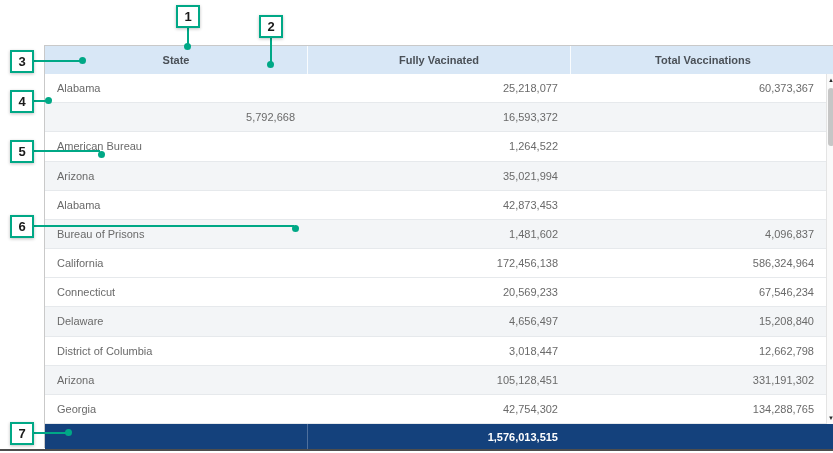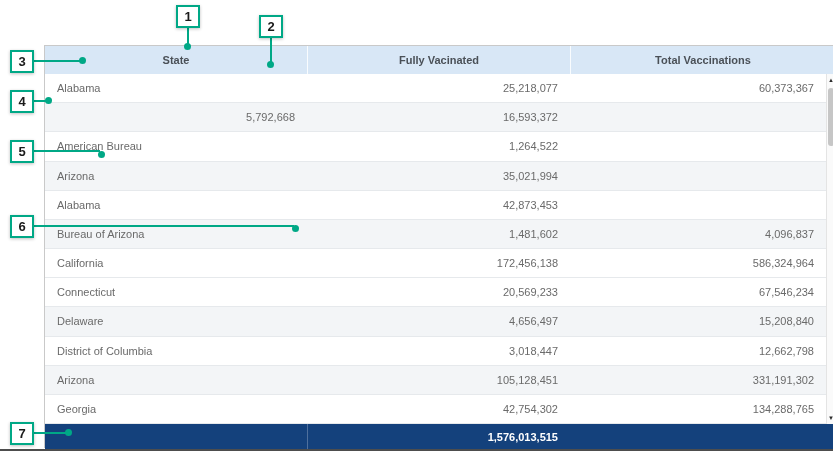--- a/index.html
+++ b/index.html
@@ -207,21 +207,21 @@
         </div>
         <div class="trow alt">
           <div class="cell state">Arizona</div>
           <div class="cell num">35,021,994</div>
         </div>
         <div class="trow">
           <div class="cell state">Alabama</div>
           <div class="cell num">42,873,453</div>
         </div>
         <div class="trow alt">
-          <div class="cell state">Bureau of Arizona</div>
+          <div class="cell state">Bureau of Prisons</div>
           <div class="cell num">1,481,602</div>
           <div class="cell num">4,096,837</div>
         </div>
         <div class="trow">
           <div class="cell state">California</div>
           <div class="cell num">172,456,138</div>
           <div class="cell num">586,324,964</div>
         </div>
         <div class="trow">
           <div class="cell state">Connecticut</div>

